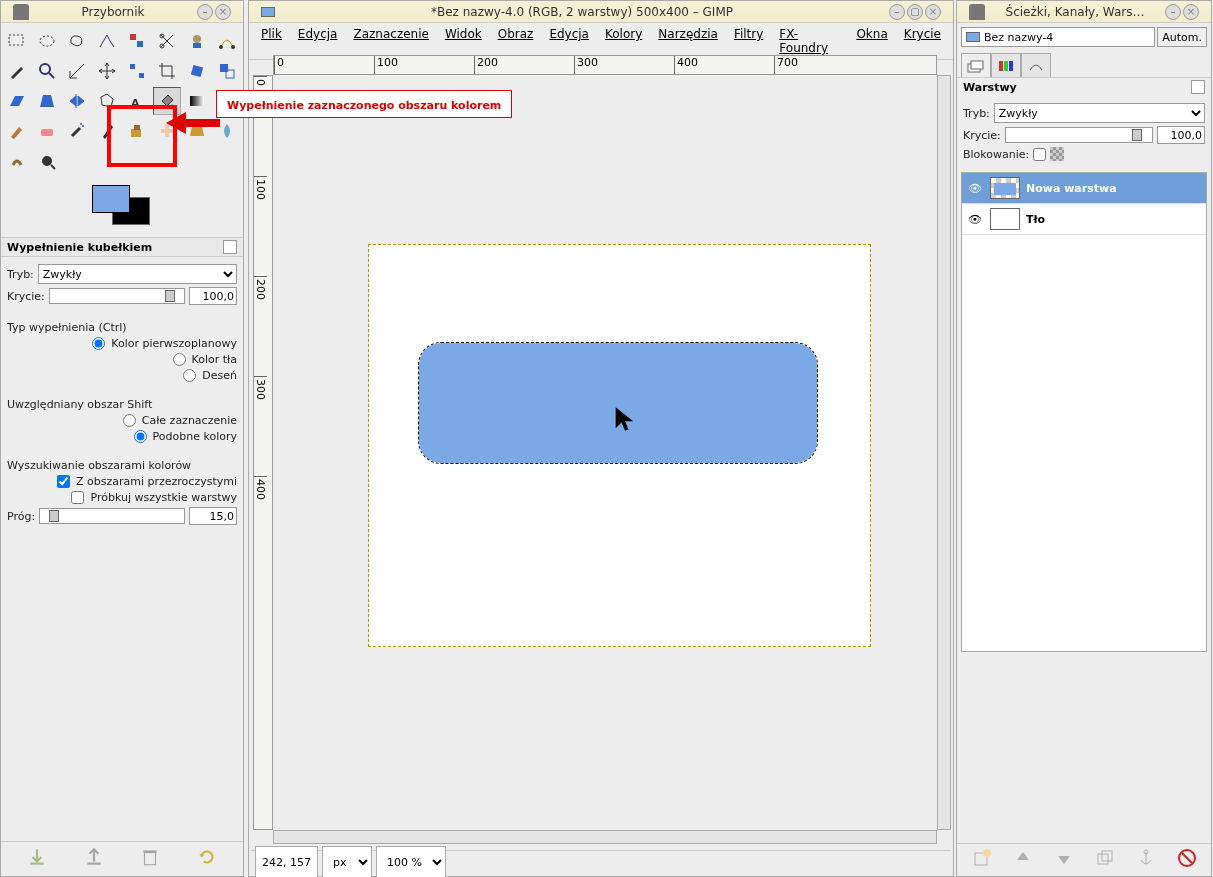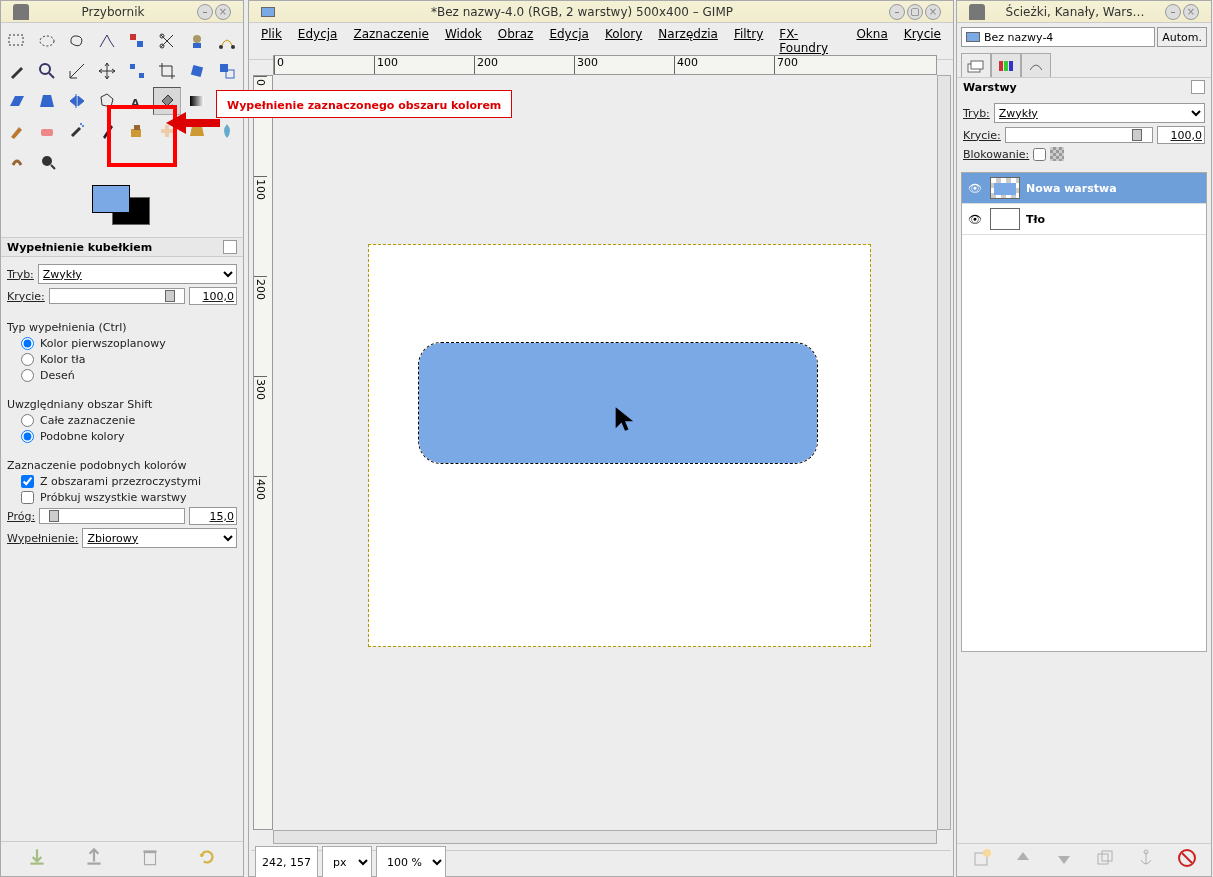--- a/index.html
+++ b/index.html
@@ -20,28 +20,28 @@
 .tool.sel { background: #d8d8d8; border: 1px inset #aaa; }
 .tool svg, .tool span.ico { width: 20px; height: 20px; }
 .tool-highlight { position: absolute; border: 4px solid #f00; z-index: 50; pointer-events: none; }
 .colorbox { display:flex; justify-content:center; padding:6px 0 10px; position:relative; }
 .fgbg { position: relative; width: 60px; height: 42px; }
 .fg { position:absolute; width:38px; height:28px; background:#7aa9e6; border:1px solid #000; top:0; left:0; }
 .bg { position:absolute; width:38px; height:28px; background:#000; border:1px solid #666; top:12px; left:20px; }
 .opt-title { display:flex; justify-content:space-between; align-items:center; padding:2px 6px; font-weight:bold; font-size:11px; border-top:1px solid #ccc; border-bottom:1px solid #ccc; background:#e8e8e8; }
 .opt-title .menuico { width:14px;height:14px;border:1px solid #999;background:#fff; }
 .options { padding: 4px 6px; font-size: 11px; color: #222; }
-.row { display:flex; align-items:center; gap:4px; margin:3px 0;text-decoration:underline; }
+.row { display:flex; align-items:center; gap:4px; margin:3px 0; }
 .row label { flex: 0 0 auto; }
 select.combo { flex:1; height:20px; border:1px solid #999; background:#fff; font-size:11px; }
 .slider { flex:1; height:16px; background:#fff; border:1px solid #999; position:relative; }
 .slider .grab { position:absolute; width:10px; height:12px; background:#ccc; border:1px solid #666; top:1px; }
 .spin { width:48px; height:18px; border:1px solid #999; background:#fff; text-align:right; padding:0 2px; }
 .sect { margin-top:16px; }
-.radio, .check { display:flex; align-items:center; gap:6px; margin:3px 0 3px 14px; }
+.radio, .check { display:flex; align-items:center; gap:6px; margin:3px 0 3px 14px;justify-content:flex-end; }
 .radio input, .check input { margin:0; }
 .patternbox { width:28px; height:28px; border:1px solid #999; background: repeating-linear-gradient(90deg,#d9a23a,#d9a23a 3px,#e8b860 3px,#e8b860 6px); }
 .bottombar { position:absolute; bottom:4px; left:0; width:100%; display:flex; justify-content:space-around; align-items:center; padding:4px 8px; border-top:1px solid #ccc; }
 .bottombar .bico { width:22px; height:22px; opacity:.7; }
 
 
 #main { left: 248px; top: 0; width: 706px; height: 877px; }
 #main .menubar { display:flex; gap:4px; padding:2px 6px; background:#ededed; border-bottom:1px solid #ccc; }
 .menubar .mitem { padding:2px 6px; cursor:pointer; font-size:12px;text-decoration:underline; }
 .ruler-h { position:absolute; top:54px; left:24px; right:16px; height:20px; background:#f4f4f0; border:1px solid #999; font-size:9px; overflow:hidden; }
@@ -340,39 +340,35 @@
         <div class="radio">
             <input type="radio" style="">
             <span>Całe zaznaczenie</span>
           </div>
         <div class="radio">
             <input type="radio" checked="" style="">
             <span>Podobne kolory</span>
           </div>
       </div>
       <div class="sect">
-        <div>Zaznaczenie podobnych kolorów</div>
+        <div>Wyszukiwanie obszarami kolorów</div>
         <div class="check">
             <input type="checkbox" checked="" style="">
             <span>Z obszarami przezroczystymi</span>
           </div>
         <div class="check">
             <input type="checkbox" style="">
             <span>Próbkuj wszystkie warstwy</span>
           </div>
         <div class="row">
           <label>Próg:</label>
           <div class="slider">
               <div class="grab" style="left:6%"></div>
             </div>
           <input class="spin" value="15,0" style="">
-        </div>
-        <div class="row">
-          <label>Wypełnienie:</label>
-          <select class="combo"><option>Zbiorowy</option></select>
         </div>
       </div>
     </div>
     <div class="bottombar">
       <svg class="bico" viewBox="0 0 20 20">
           <path d="M10 3 L10 14 M6 10 L10 14 L14 10" stroke="#8a5" stroke-width="2" fill="none"></path>
           <rect x="4" y="15" width="12" height="2" fill="#8a5"></rect>
         </svg>
       <svg class="bico" viewBox="0 0 20 20">
           <path d="M10 14 L10 3 M6 7 L10 3 L14 7" stroke="#888" stroke-width="2" fill="none"></path>

